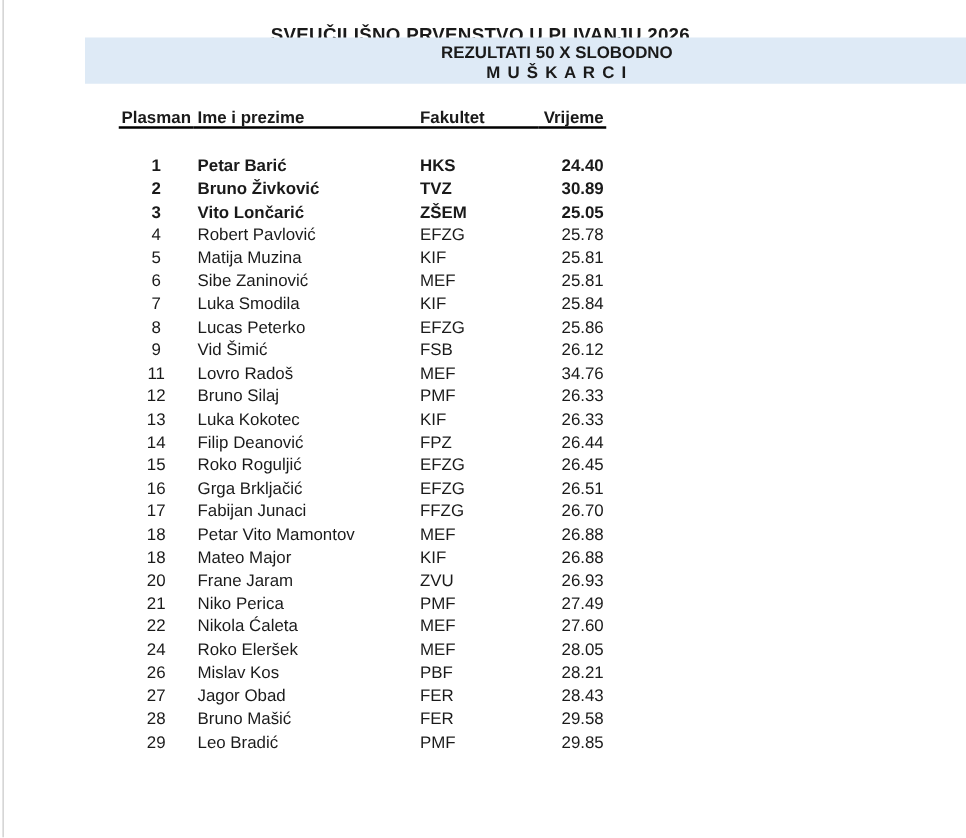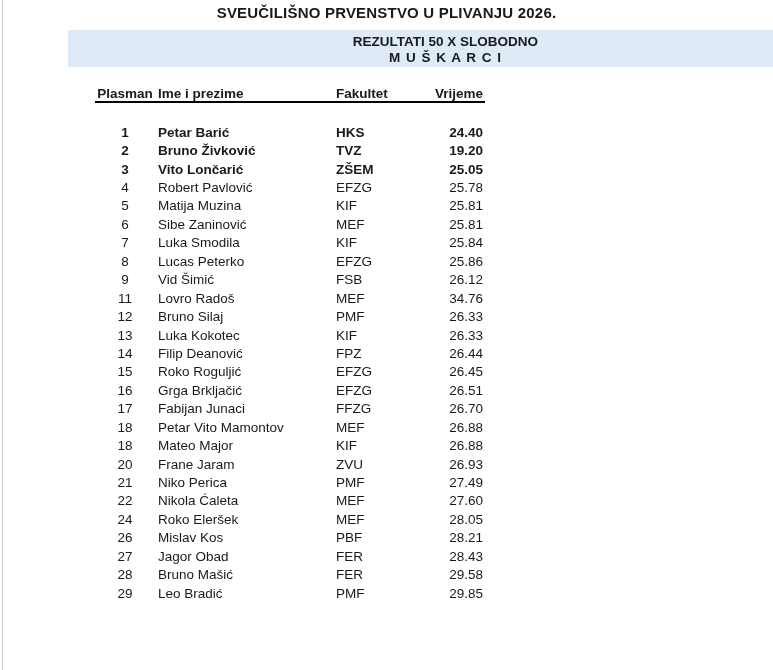--- a/index.html
+++ b/index.html
@@ -10,21 +10,21 @@
     color: #1a1a1a;
     position: relative;
     overflow: hidden;
   }
   .page-edge {
     position: absolute; left: 2px; top: 0;
     width: 1px; height: 670px;
     background: #c9c9c9;
   }
   .doc-title {
-    position: absolute; top: 4px; left: 0;
+    position: absolute; top: 20px; left: 0;
     width: 773px;
     text-align: center;
     font-size: 15px;
     font-weight: bold;
     letter-spacing: 0.2px;
     white-space: nowrap;
   }
   .banner {
     position: absolute; left: 68px; top: 30px;
     width: 755px; height: 37px;
@@ -97,21 +97,21 @@
   <tr class="data-row bold">
         <td class="col-place">1</td>
         <td class="col-name">Petar Barić</td>
         <td class="col-faculty">HKS</td>
         <td class="col-time">24.40</td>
       </tr>
       <tr class="data-row bold">
         <td class="col-place">2</td>
         <td class="col-name">Bruno Živković</td>
         <td class="col-faculty">TVZ</td>
-        <td class="col-time">19.20</td>
+        <td class="col-time">30.89</td>
       </tr>
       <tr class="data-row bold">
         <td class="col-place">3</td>
         <td class="col-name">Vito Lončarić</td>
         <td class="col-faculty">ZŠEM</td>
         <td class="col-time">25.05</td>
       </tr>
       <tr class="data-row">
         <td class="col-place">4</td>
         <td class="col-name">Robert Pavlović</td>

